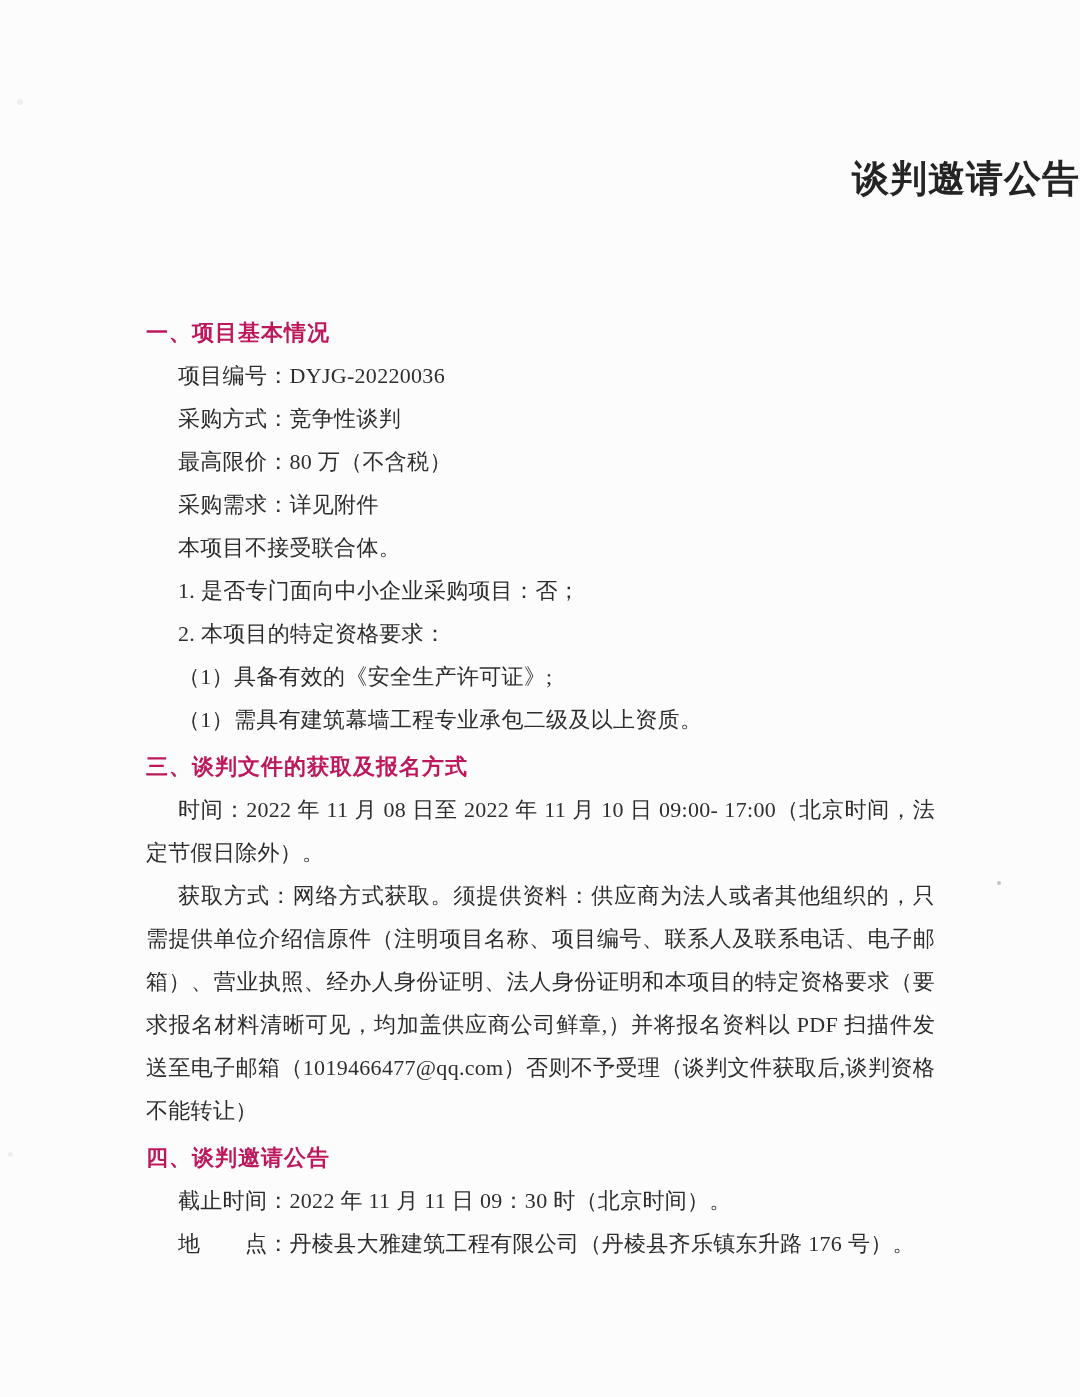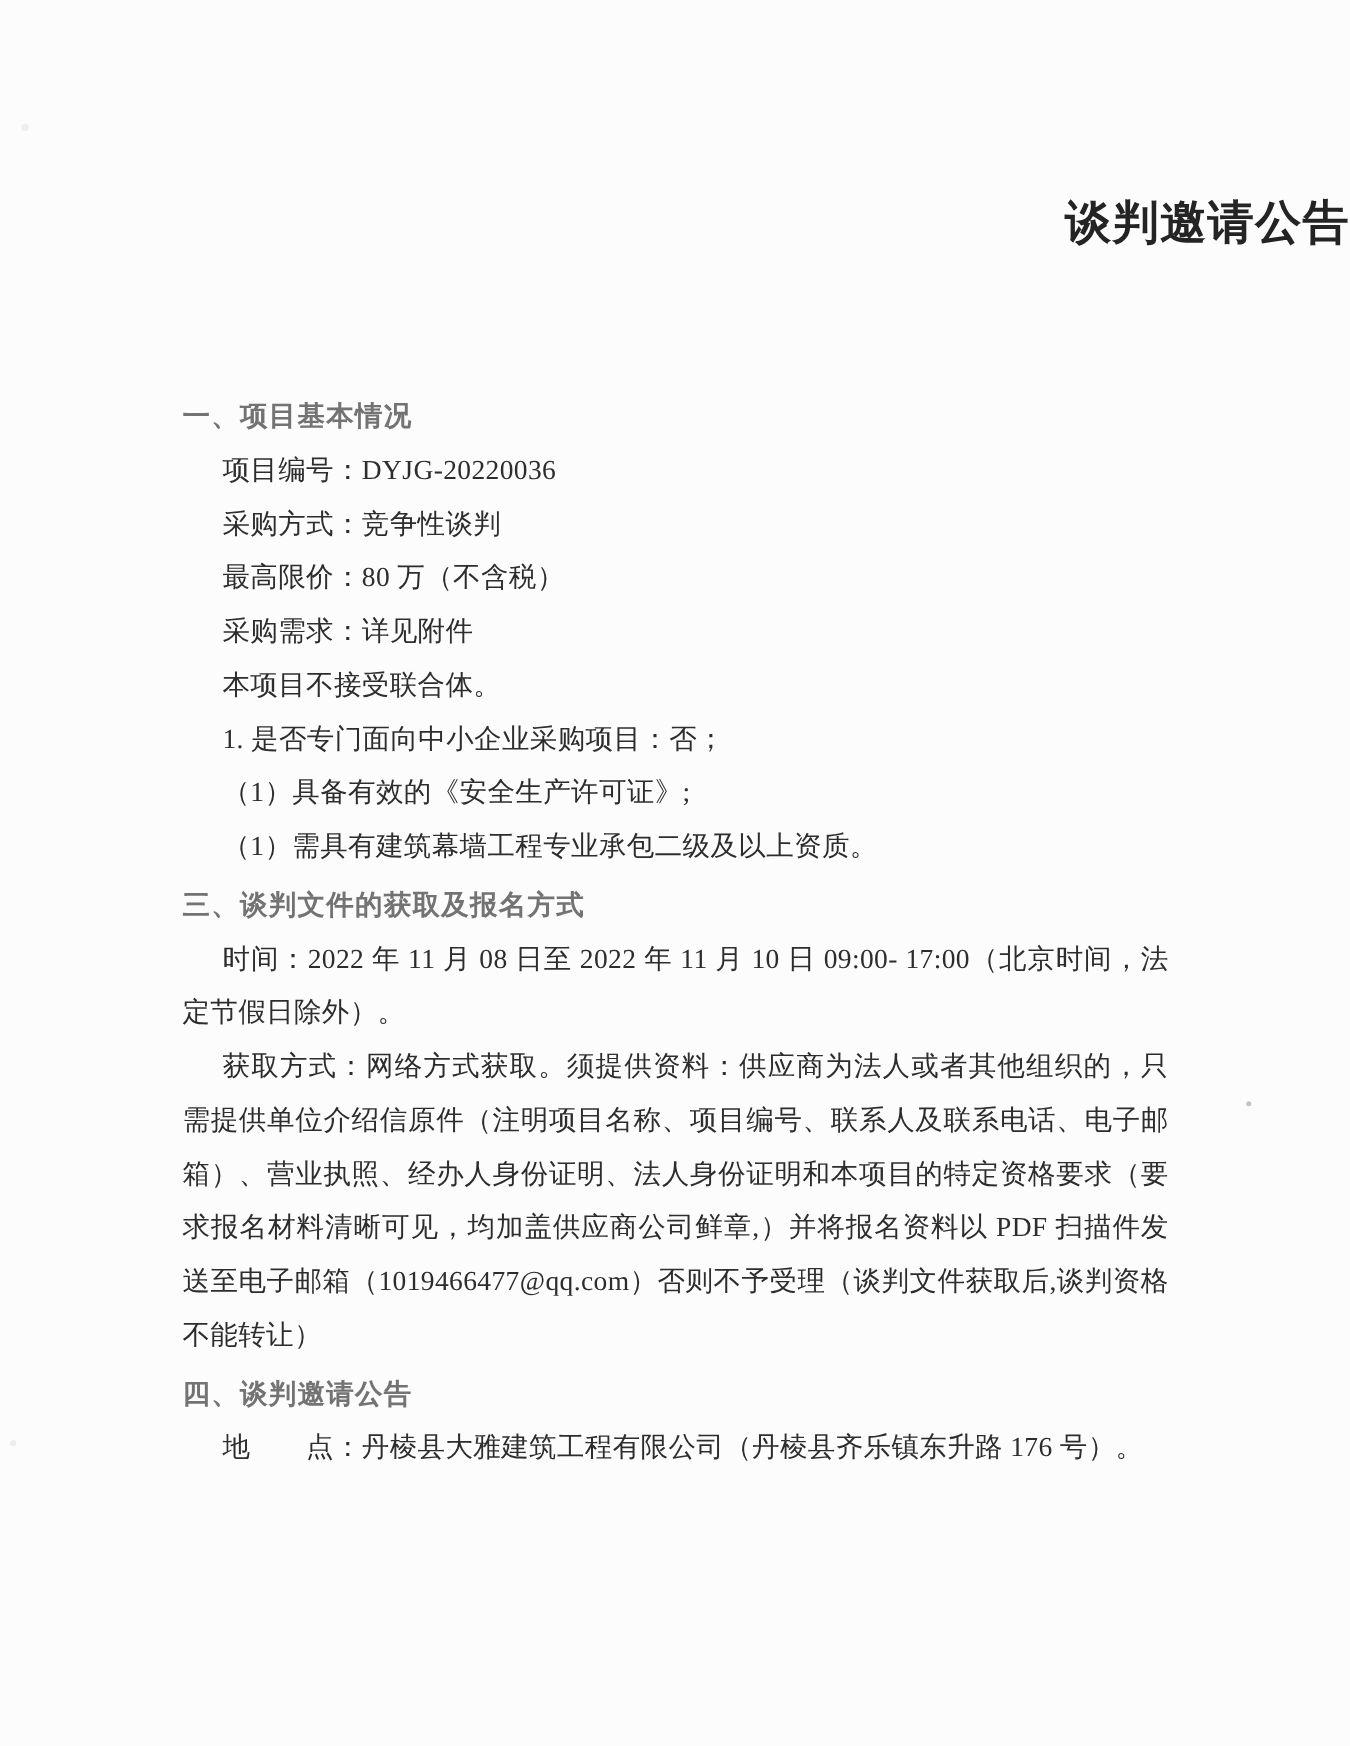--- a/index.html
+++ b/index.html
@@ -32,21 +32,21 @@
     font-size: 22px;
     line-height: 43px;
     letter-spacing: 0.3px;
     text-align: justify;
   }
   .section-heading {
     margin: 4px 0 0 0;
     font-size: 22px;
     line-height: 43px;
     font-weight: 700;
-    color: #737373;
+    color: #be185d;
     letter-spacing: 1px;
     font-family: "Liberation Sans", "DejaVu Sans", sans-serif;
     text-align: left;
   }
   .section-heading.first {
     margin-top: 0;
   }
   .para {
     margin: 0;
     text-indent: 32px;
@@ -75,24 +75,26 @@
   <div class="content">
 
     <h2 class="section-heading first">一、项目基本情况</h2>
     <p class="para">项目编号：DYJG-20220036</p>
     <p class="para">采购方式：竞争性谈判</p>
     <p class="para">最高限价：80 万（不含税）</p>
     <p class="para">采购需求：详见附件</p>
     <p class="para">本项目不接受联合体。</p>
 
     <p class="para">1. 是否专门面向中小企业采购项目：否；</p>
+    <p class="para">2. 本项目的特定资格要求：</p>
     <p class="para">（1）具备有效的《安全生产许可证》;</p>
     <p class="para">（1）需具有建筑幕墙工程专业承包二级及以上资质。</p>
 
     <h2 class="section-heading">三、谈判文件的获取及报名方式</h2>
     <p class="para">时间：2022 年 11 月 08 日至 2022 年 11 月 10 日 09:00- 17:00（北京时间，法定节假日除外）。</p>
     <p class="para">获取方式：网络方式获取。须提供资料：供应商为法人或者其他组织的，只需提供单位介绍信原件（注明项目名称、项目编号、联系人及联系电话、电子邮箱）、营业执照、经办人身份证明、法人身份证明和本项目的特定资格要求（要求报名材料清晰可见，均加盖供应商公司鲜章,）并将报名资料以 PDF 扫描件发送至电子邮箱（1019466477@qq.com）否则不予受理（谈判文件获取后,谈判资格不能转让）</p>
 
     <h2 class="section-heading">四、谈判邀请公告</h2>
+    <p class="para">截止时间：2022 年 11 月 11 日 09：30 时（北京时间）。</p>
     <p class="para">地　　点：丹棱县大雅建筑工程有限公司（丹棱县齐乐镇东升路 176 号）。</p>
 
   </div>
 </div>
 
 </body></html>

